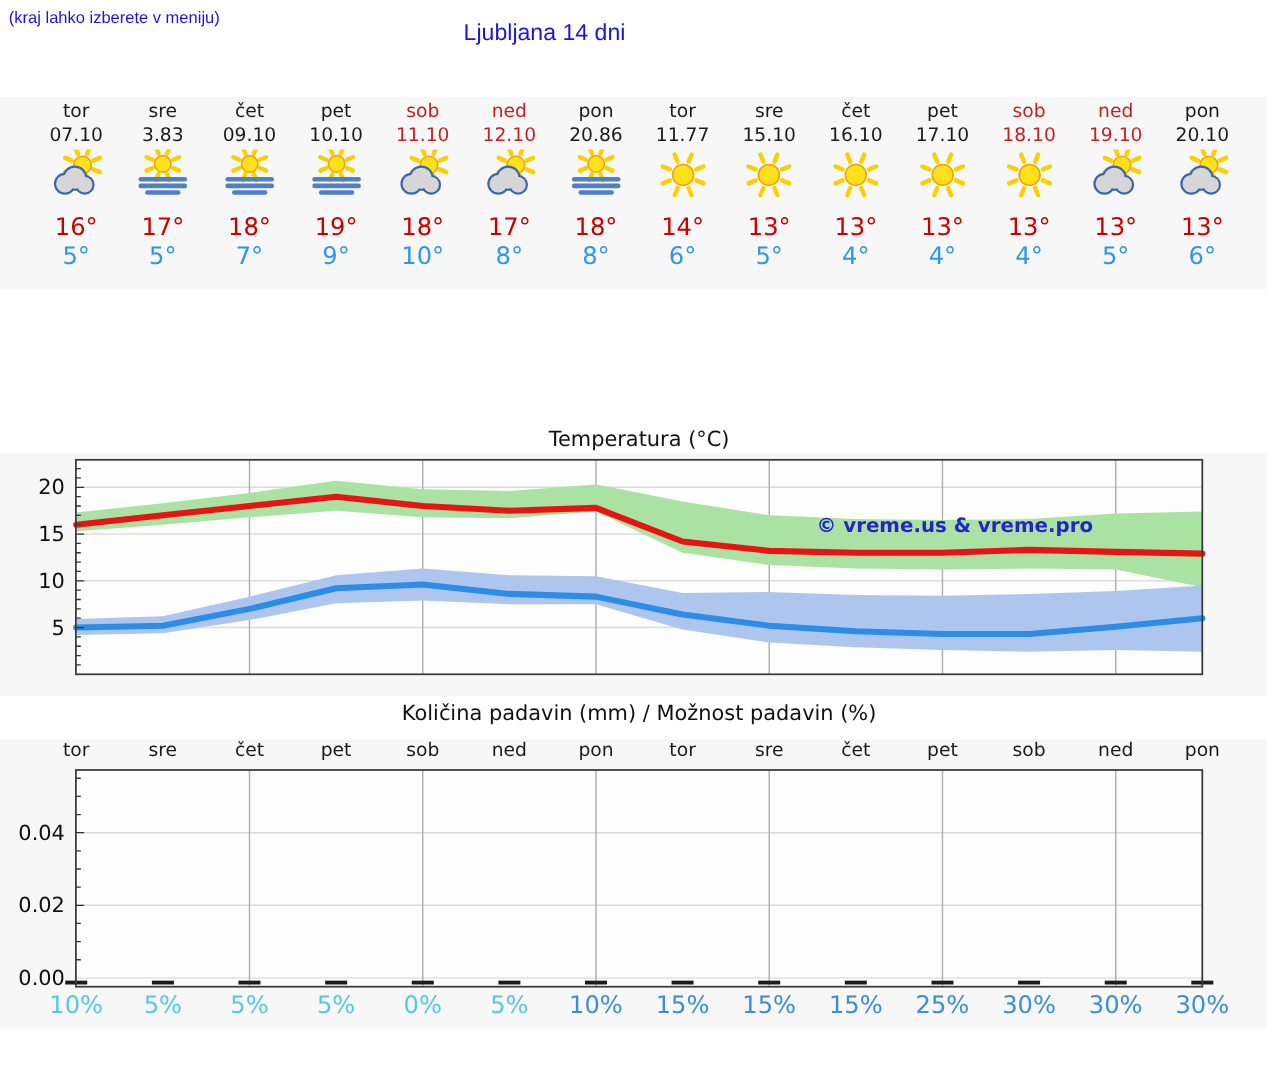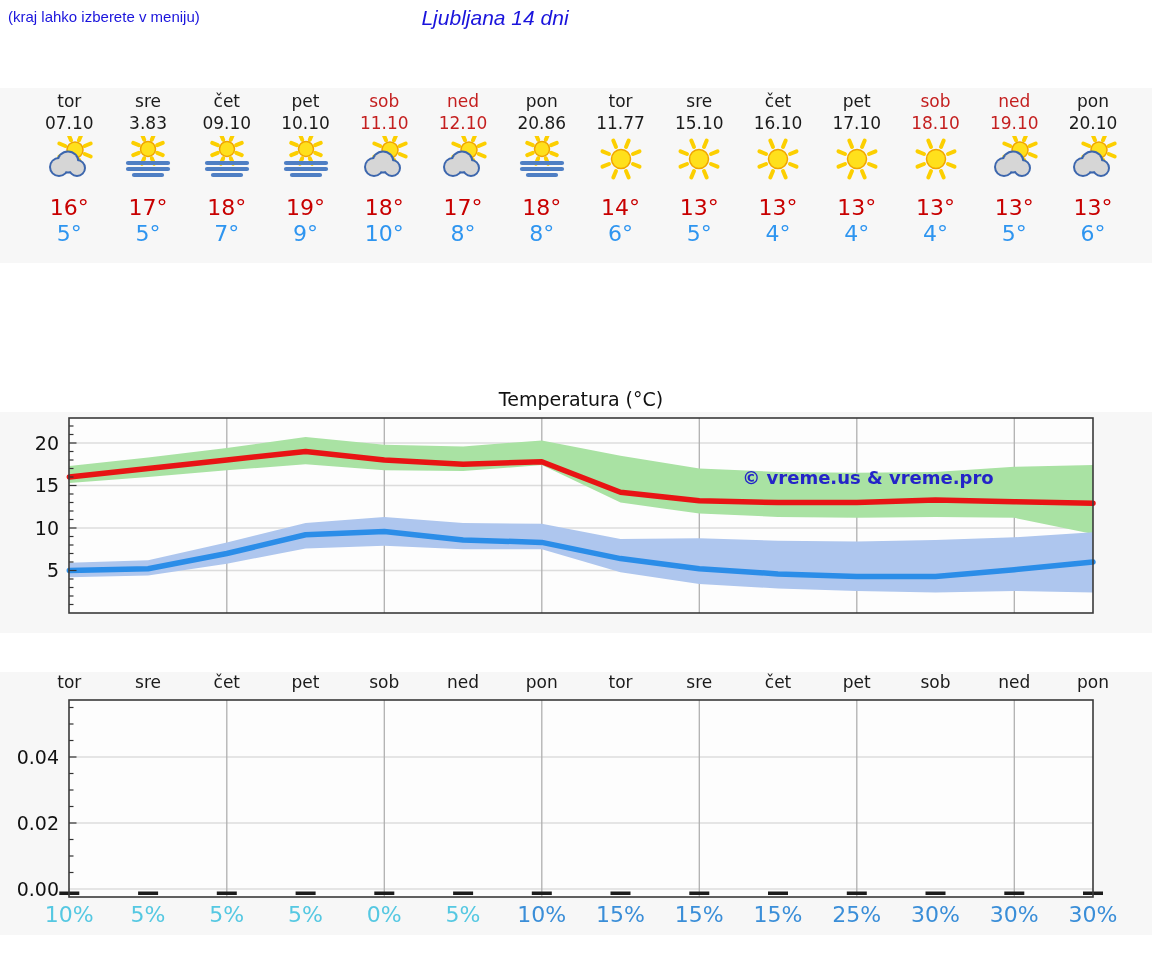--- a/index.html
+++ b/index.html
@@ -1,20 +1,20 @@
 <!DOCTYPE html>
 <html><head>
 <meta charset="utf-8">
 <style>
   html,body{margin:0;padding:0;background:#ffffff;}
   .page{position:relative;width:1152px;height:941px;overflow:hidden;background:#fff;
         font-family:"DejaVu Sans","Liberation Sans",sans-serif;}
   .hdr{position:absolute;font-family:"Liberation Sans",sans-serif;}
   .note{left:8px;top:8px;font-size:15px;}
-  .title{left:495px;top:6px;transform:translateX(-50%);font-size:21px;font-style:italic;}
+  .title{left:495px;top:18px;transform:translateX(-50%);font-size:21px;}
   .update{right:7px;top:8px;font-size:15px;}
   .graybg{position:absolute;left:0;width:1152px;background:#f7f7f7;}
   #strip-bg{top:88px;height:175px;}
   #temp-bg{top:412px;height:221px;}
   #precip-bg{top:672px;height:263px;}
   .day-col{position:absolute;top:0;width:79px;text-align:center;}
   .dname,.ddate{font-size:17px;line-height:22px;color:#1a1a1a;}
   .dicon{height:50px;margin-top:2px;}
   .dhigh{font-size:22px;line-height:26px;margin-top:9px;}
   .dlow{font-size:22px;line-height:26px;}
@@ -363,20 +363,21 @@
       <line x1="69" y1="22.5" x2="73.5" y2="22.5" stroke="#333" stroke-width="1.2"></line>
       <line x1="69" y1="14" x2="73.5" y2="14" stroke="#333" stroke-width="1.2"></line>
       <rect x="69" y="6" width="1024" height="195" fill="none" stroke="#3a3a3a" stroke-width="1.6"></rect>
       <text x="868" y="72" text-anchor="middle" font-size="18" font-weight="bold" fill="#2424c8">© vreme.us &amp; vreme.pro</text>
       <text x="59" y="165" text-anchor="end" font-size="19" fill="#111">5</text>
       <text x="59" y="122.5" text-anchor="end" font-size="19" fill="#111">10</text>
       <text x="59" y="80" text-anchor="end" font-size="19" fill="#111">15</text>
       <text x="59" y="37.5" text-anchor="end" font-size="19" fill="#111">20</text>
     </svg>
 
+  <div class="chart-title" id="precip-title">Količina padavin (mm) / Možnost padavin (%)</div>
   <div id="precip-days">
       <div class="pday" style="left: 29.8px;">tor</div>
       <div class="pday" style="left: 108.55px;">sre</div>
       <div class="pday" style="left: 187.3px;">čet</div>
       <div class="pday" style="left: 266.05px;">pet</div>
       <div class="pday" style="left: 344.8px;">sob</div>
       <div class="pday" style="left: 423.55px;">ned</div>
       <div class="pday" style="left: 502.3px;">pon</div>
       <div class="pday" style="left: 581.05px;">tor</div>
       <div class="pday" style="left: 659.8px;">sre</div>

